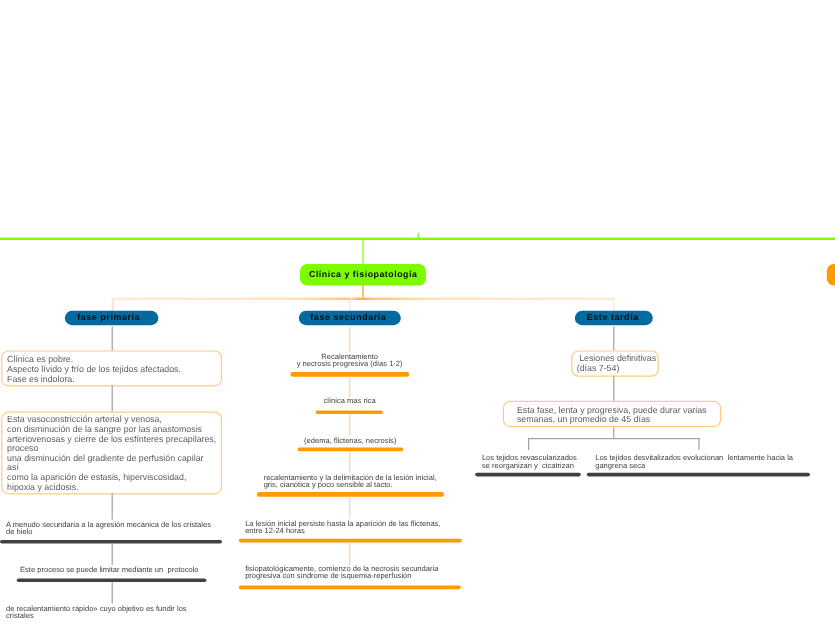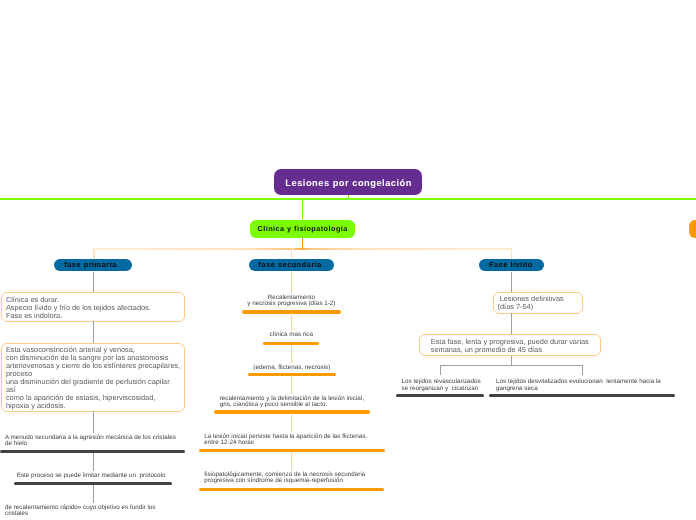--- a/index.html
+++ b/index.html
@@ -52,23 +52,20 @@
 </style>
 </head>
 <body>
 
 <div id="canvas">
 
   <div class="conn green" style="left:347.5px; top:194.0px; width:1.5px; height:5.2px;"></div>
   <div class="conn green" style="left:0px; top:198.4px; width:696px; height:1.5px;"></div>
   <div class="conn green" style="left:301.7px; top:198.8px; width:1.5px; height:21.8px;"></div>
 
-  <div class="node root-node" style="left:274.4px; top:169.2px; width:148px; height:25.4px;">
-    <span>Lesiones por congelación</span>
-  </div>
 
   <div class="node branch-node" style="left:250.2px; top:220.3px; width:104.5px; height:18.2px;">
     <span>Clínica y fisiopatología</span>
   </div>
   <div class="node clip-node" style="left:688.5px; top:220.3px; width:22px; height:18.2px;"></div>
 
   <div class="conn orange-solid" style="left:301.8px; top:237.4px; width:1.5px; height:11.6px;"></div>
   <div class="conn" style="left:93.2px; top:248.3px; width:209px; height:1.4px;
               background:linear-gradient(to right,#FFEBD2 0%,#FFE4BF 70%,#FFC57F 96%,#FFAE3C 100%);"></div>
   <div class="conn" style="left:302px; top:248.3px; width:209.5px; height:1.4px;
@@ -86,25 +83,25 @@
               border-top:1.4px solid #FFE7C6; border-right:1.4px solid #FFE7C6;
               border-top-right-radius:3.2px;"></div>
 
   <div class="node pill" style="left:54.2px; top:258.9px; width:78.0px; height:12.4px;">
     <span>fase primaria</span>
   </div>
   <div class="node pill" style="left:248.5px; top:258.9px; width:85.2px; height:12.4px;">
     <span>fase secundaria</span>
   </div>
   <div class="node pill" style="left:478.9px; top:258.9px; width:64.9px; height:12.4px;">
-    <span>Fase lívido</span>
+    <span>Este tardía</span>
   </div>
 
   <div class="conn grey" style="left:92.85px; top:271.8px; width:1.2px; height:20.4px;"></div>
-  <div class="boxed" style="left:1.3px; top:292.1px; width:183.4px;"><i>Clínica es durar.</i><i>Aspecto lívido y frío de los tejidos afectados.</i><i>Fase es indolora.</i></div>
+  <div class="boxed" style="left:1.3px; top:292.1px; width:183.4px;"><i>Clínica es pobre.</i><i>Aspecto lívido y frío de los tejidos afectados.</i><i>Fase es indolora.</i></div>
 
   <div class="conn grey" style="left:92.85px; top:321.1px; width:1.2px; height:21.6px;"></div>
   <div class="boxed" style="left:1.3px; top:342.6px; width:183.4px;"><i>Esta vasoconstricción arterial y venosa,</i><i>con disminución de la sangre por las anastomosis</i><i>arteriovenosas y cierre de los esfínteres precapilares,</i><i>proceso</i><i>una disminución del gradiente de perfusión capilar</i><i>así</i><i>como la aparición de estasis, hiperviscosidad,</i><i>hipoxia y acidosis.</i></div>
 
   <div class="conn grey" style="left:92.85px; top:411.0px; width:1.2px; height:22.0px;"></div>
   <div class="ul-text" style="left:5.0px; top:434.6px; width:180px;"><i>A menudo secundaria a la agresión mecánica de los cristales</i><i>de hielo</i></div>
   <div class="ul-bar bar-dark" style="left:0px; top:449.9px; width:184.5px; height:2.9px;"></div>
 
   <div class="conn grey" style="left:92.85px; top:452.8px; width:1.2px; height:18.0px;"></div>
   <div class="ul-text c" style="left:11.7px; top:472.5px; width:158.8px;"><i>Este proceso se puede limitar mediante un  protocolo</i></div>
@@ -131,21 +128,21 @@
 
   <div class="conn orange-mid" style="left:291.0px; top:413.4px; width:1.3px; height:19.0px;"></div>
   <div class="ul-text" style="left:204.3px; top:433.6px; width:180px;"><i>La lesión inicial persiste hasta la aparición de las flictenas,</i><i>entre 12-24 horas</i></div>
   <div class="ul-bar bar-orange" style="left:198.6px; top:448.7px; width:186.9px; height:3.4px;"></div>
 
   <div class="conn orange-mid" style="left:291.0px; top:451.9px; width:1.3px; height:19.0px;"></div>
   <div class="ul-text" style="left:204.3px; top:471.9px; width:180px;"><i>fisiopatológicamente, comienzo de la necrosis secundaria</i><i>progresiva con síndrome de isquemia-reperfusión</i></div>
   <div class="ul-bar bar-orange" style="left:198.6px; top:487.9px; width:185.5px; height:3.4px;"></div>
 
   <div class="conn grey" style="left:510.8px; top:271.8px; width:1.2px; height:20.1px;"></div>
-  <div class="boxed" style="left:493px; top:291.8px; width:90px;"><i> Lesiones definitivas</i><i>(días 7-54)</i></div>
+  <div class="boxed" style="left:476px; top:291.8px; width:73px;"><i> Lesiones definitivas</i><i>(días 7-54)</i></div>
 
   <div class="conn grey" style="left:510.8px; top:313.4px; width:1.2px; height:21.0px;"></div>
   <div class="boxed" style="left:418.8px; top:334.2px; width:182.6px;padding-left:11px;"><i>Esta fase, lenta y progresiva, puede durar varias</i><i>semanas, un promedio de 45 días</i></div>
 
   <div class="conn grey" style="left:510.8px; top:356.0px; width:1.2px; height:10.1px;"></div>
   <div class="conn grey" style="left:440.0px; top:365.3px; width:142.8px; height:1.0px;"></div>
   <div class="conn grey" style="left:440.0px; top:365.3px; width:1.0px; height:9.5px;"></div>
   <div class="conn grey" style="left:581.8px; top:365.3px; width:1.0px; height:9.5px;"></div>
 
   <div class="ul-text" style="left:401.6px; top:379.3px; width:90px;"><i>Los tejidos revascularizados</i><i>se reorganizan y  cicatrizan</i></div>

